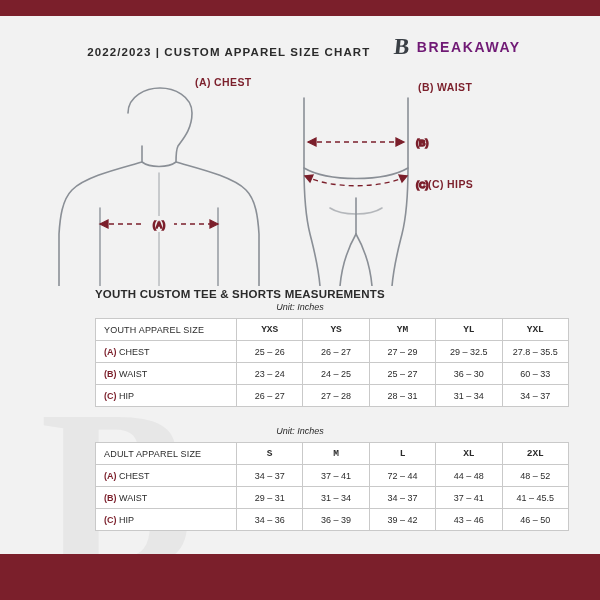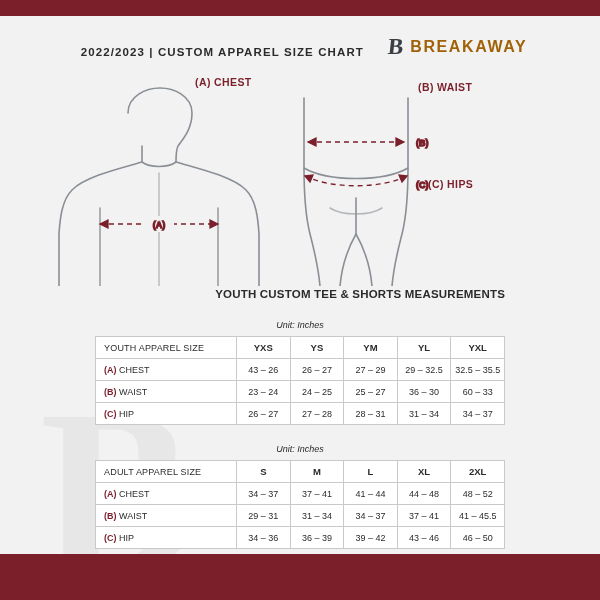--- a/index.html
+++ b/index.html
@@ -76,24 +76,24 @@
   }
   .brand-mark {
     font-family: "Liberation Serif", serif;
     font-size: 23px;
     font-weight: bold;
     color: #3a3f45;
     line-height: 1;
     transform: skewX(-6deg);
   }
   .brand-name {
-    font-size: 16px;
+    font-size: 14px;
     font-weight: bold;
     letter-spacing: 1.6px;
-    color: #a16207;
+    color: #701a75;
   }
 
   
   .diagram {
     position: absolute;
     left: 0; top: 42px;
     width: 600px; height: 228px;
   }
   .svg-abs { position: absolute; left: 0; top: 0; }
 
@@ -113,37 +113,37 @@
     line-height: 1.45;
     color: #7b1f2b;
   }
   .n-chest { left: 195px; top: 18px; width: 120px; }
   .n-waist { left: 418px; top: 23px; width: 108px; }
   .n-hips  { left: 428px; top: 120px; width: 108px; }
 
   
   .tbl-block { position: absolute; left: 95px; width: 410px; }
   .tbl-title {
-    text-align: right;
+    text-align: left;
     font-size: 11.5px;
     font-weight: bold;
     color: #2b2b2b;
     letter-spacing: .2px;
   }
   .tbl-sub {
     text-align: center;
     font-size: 9px;
     font-style: italic;
     color: #2b2b2b;
-    margin-top: 20px;
+    margin-top: 2px;
     margin-bottom: 6px;
   }
   table {
     border-collapse: collapse;
-    width: 410px;
+    width: 474px;
     background: #ffffff;
     table-layout: fixed;
   }
   th, td {
     border: 1px solid #c9c9c9;
     height: 21px;
     font-size: 9px;
     color: #2b2b2b;
     text-align: center;
     padding: 0 2px;
@@ -151,21 +151,21 @@
   th.row-head, td.row-head {
     text-align: left;
     padding-left: 8px;
     width: 130px;
     font-weight: normal;
   }
   th.row-head {
     font-size: 9px;
     letter-spacing: .2px;
   }
-  th.col-head { font-weight: bold; font-size: 9.5px; }
+  th.col-head { font-weight: bold; font-size: 9.5px; font-family: Liberation Mono, monospace; }
   td.row-head .tag {
     color: #7b1f2b;
     font-weight: bold;
   }
   .t-youth { top: 272px; }
   .t-adult { top: 408px; }
 </style>
 </head>
 <body>
 
@@ -256,25 +256,25 @@
             <th class="col-head">YXS</th>
             <th class="col-head">YS</th>
             <th class="col-head">YM</th>
             <th class="col-head">YL</th>
             <th class="col-head">YXL</th>
           </tr>
         </thead>
         <tbody>
           <tr>
             <td class="row-head"><span class="tag">(A)</span> <span>CHEST</span></td>
-            <td>43 – 26</td>
+            <td>25 – 26</td>
             <td>26 – 27</td>
             <td>27 – 29</td>
             <td>29 – 32.5</td>
-            <td>32.5 – 35.5</td>
+            <td>27.8 – 35.5</td>
           </tr>
           <tr>
             <td class="row-head"><span class="tag">(B)</span> <span>WAIST</span></td>
             <td>23 – 24</td>
             <td>24 – 25</td>
             <td>25 – 27</td>
             <td>36 – 30</td>
             <td>60 – 33</td>
           </tr>
           <tr>
@@ -300,21 +300,21 @@
             <th class="col-head">L</th>
             <th class="col-head">XL</th>
             <th class="col-head">2XL</th>
           </tr>
         </thead>
         <tbody>
           <tr>
             <td class="row-head"><span class="tag">(A)</span> <span>CHEST</span></td>
             <td>34 – 37</td>
             <td>37 – 41</td>
-            <td>41 – 44</td>
+            <td>72 – 44</td>
             <td>44 – 48</td>
             <td>48 – 52</td>
           </tr>
           <tr>
             <td class="row-head"><span class="tag">(B)</span> <span>WAIST</span></td>
             <td>29 – 31</td>
             <td>31 – 34</td>
             <td>34 – 37</td>
             <td>37 – 41</td>
             <td>41 – 45.5</td>

